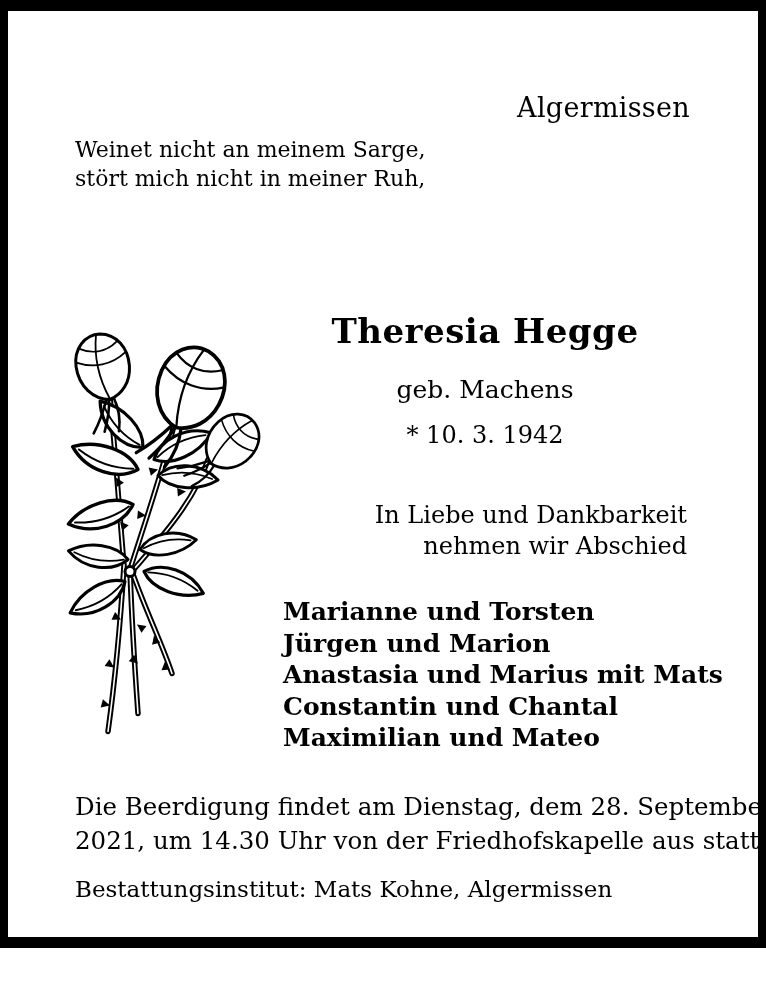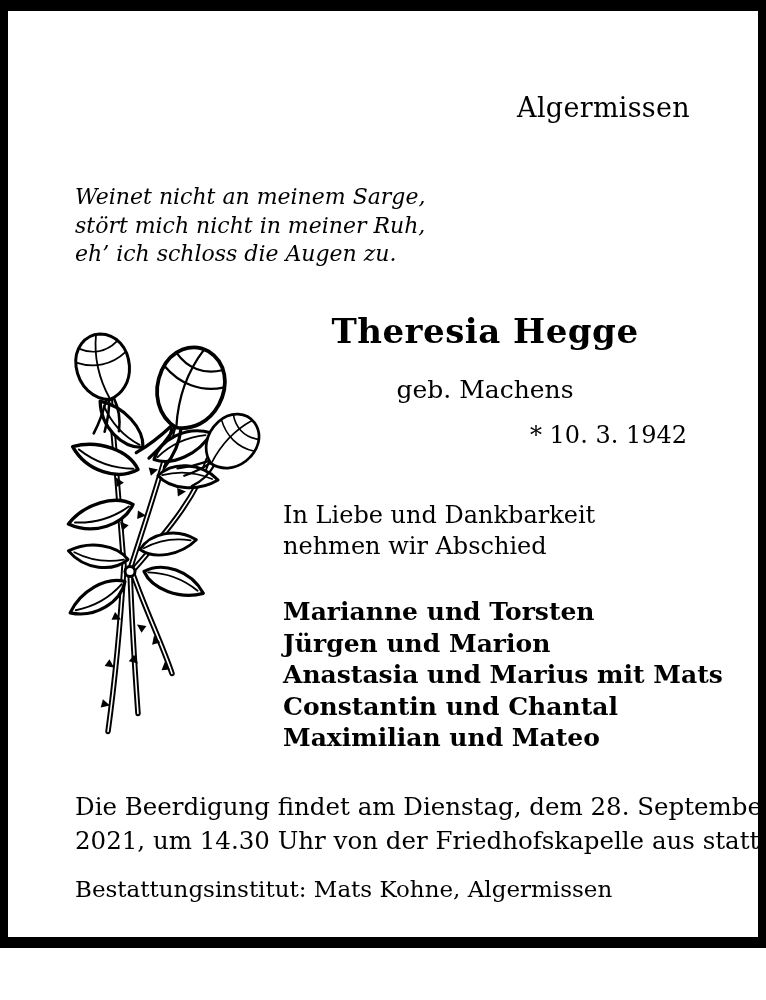--- a/index.html
+++ b/index.html
@@ -26,25 +26,23 @@
     position: absolute;
     top: 92px;
     right: 76px;
     font-size: 27px;
     letter-spacing: 0.3px;
   }
   .poem {
     position: absolute;
     left: 75px;
     top: 136px;
-    font-style: italic;
     font-size: 22px;
     line-height: 28.5px;
     white-space: nowrap;
-    margin-top: 47px;
   }
   .rose {
     position: absolute;
     left: 58px;
     top: 318px;
     width: 225px;
     height: 428px;
   }
   .rose .o { fill: #fff; stroke: #000; stroke-width: 3; stroke-linejoin: round; }
   .rose .i { fill: none; stroke: #000; stroke-width: 1.8; stroke-linecap: round; }
@@ -66,29 +64,29 @@
     letter-spacing: 0.5px;
     white-space: nowrap;
   }
   .maiden {
     font-size: 25px;
     line-height: 28px;
     margin-top: 20px;
   }
   .dates {
     display: flex;
-    justify-content: flex-end;
+    justify-content: center;
     gap: 72px;
     font-size: 24px;
     line-height: 30px;
     margin-top: 16px;
     white-space: nowrap;
   }
   .farewell {
-    text-align: left;
+    text-align: right;
     font-size: 24px;
     line-height: 31px;
     margin-top: 50px;
   }
   .mourners {
     text-align: left;
     font-weight: bold;
     font-size: 25px;
     line-height: 31.5px;
     margin-top: 34px;
@@ -113,21 +111,20 @@
 </head>
 <body>
 
 <div class="page">
 
   <div class="location">Algermissen</div>
 
   <div class="poem">
     <div>Weinet nicht an meinem Sarge,</div>
     <div>stört mich nicht in meiner Ruh,</div>
-    <div>eh’ ich schloss die Augen zu.</div>
   </div>
 
   <svg class="rose" viewBox="0 0 225 425" xmlns="http://www.w3.org/2000/svg" aria-hidden="true">
     <defs>
       <g id="bud">
         <path class="s" d="M-4,0 C-11,13 -17,21 -24,29"></path>
         <path class="s" d="M4,-1 C7,13 5,23 1,33"></path>
         <path class="s" d="M-1,0 C-3,11 -7,19 -13,30"></path>
         <path class="o" d="M0,0 C-16,-4 -27,-20 -25,-40 C-23,-58 -9,-69 6,-66 C22,-62 30,-46 27,-28 C24,-12 13,-2 0,0 Z"></path>
         <path class="i" d="M-24,-44 C-8,-34 10,-33 26,-42"></path>

